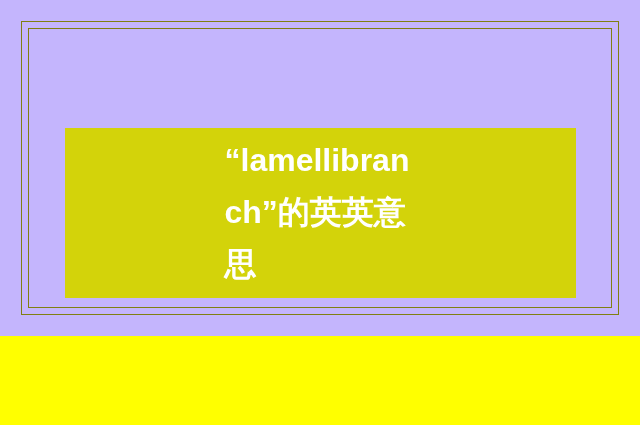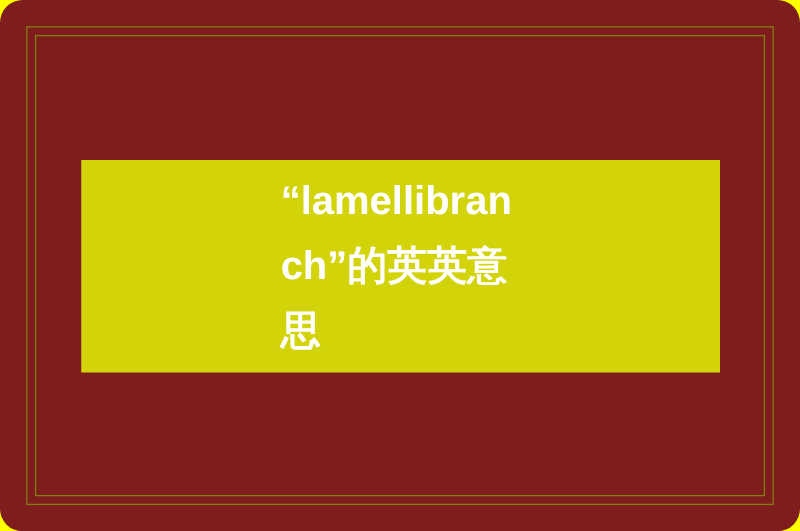--- a/index.html
+++ b/index.html
@@ -13,24 +13,23 @@
     height: 425px;
     overflow: hidden;
     background: #ffff00;
     font-family: "Liberation Sans", "DejaVu Sans", sans-serif;
   }
 
   
   .canvas {
     position: relative;
     width: 640px;
-    height: 425px;
-    background: #7f1d1d;
+    height: 336px;
+    background: #c4b5fd;
     box-sizing: border-box;
-    border-radius: 18px;
   }
 
   
   .frame-outer {
     position: absolute;
     left: 21px;
     top: 21px;
     right: 21px;
     bottom: 21px;
     border: 1px solid #808011;

